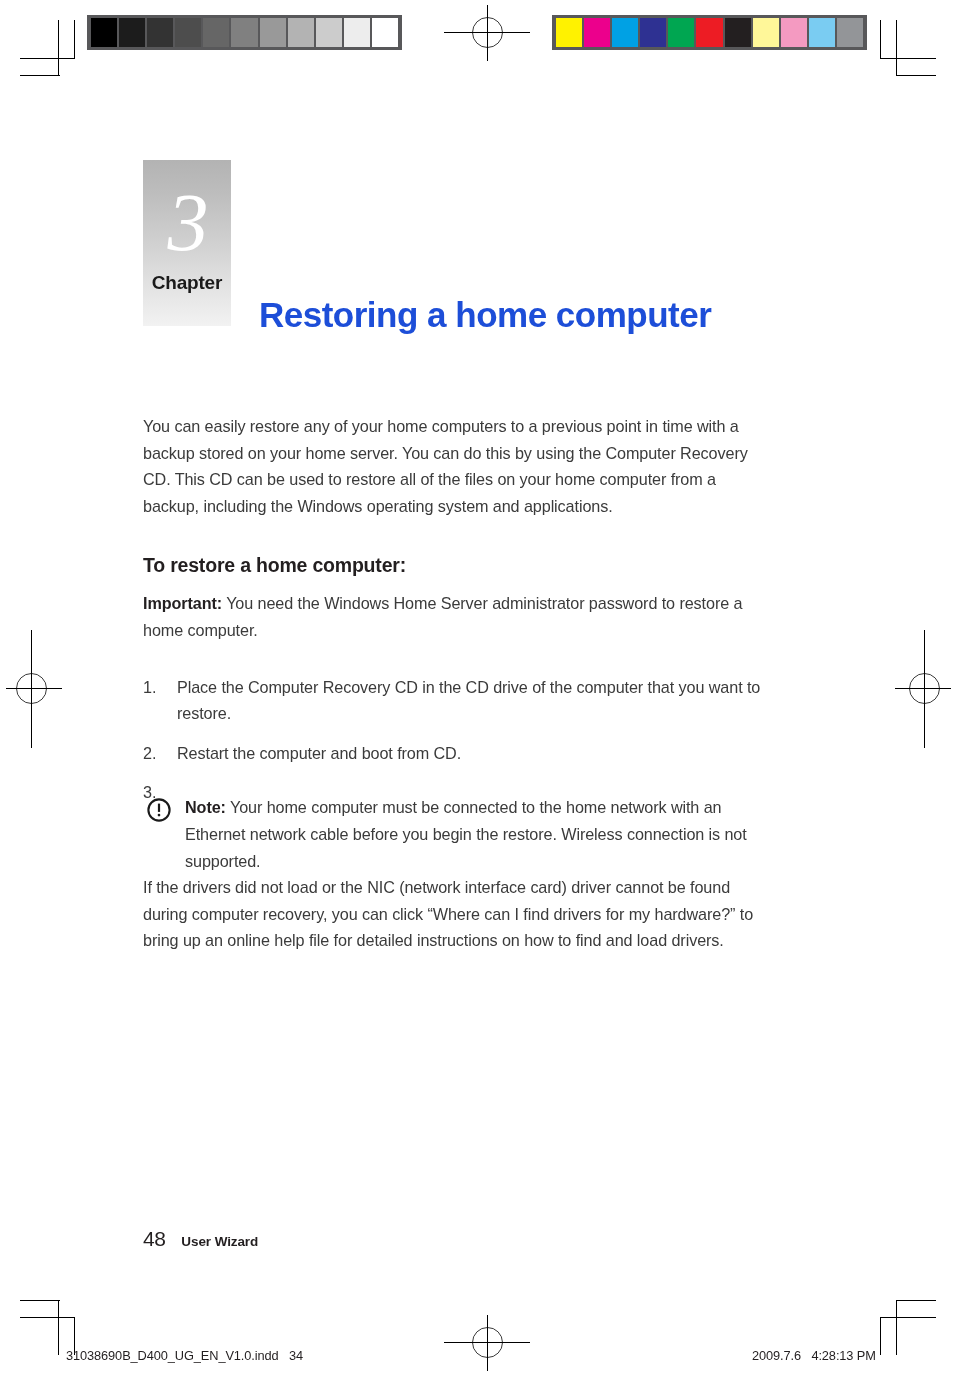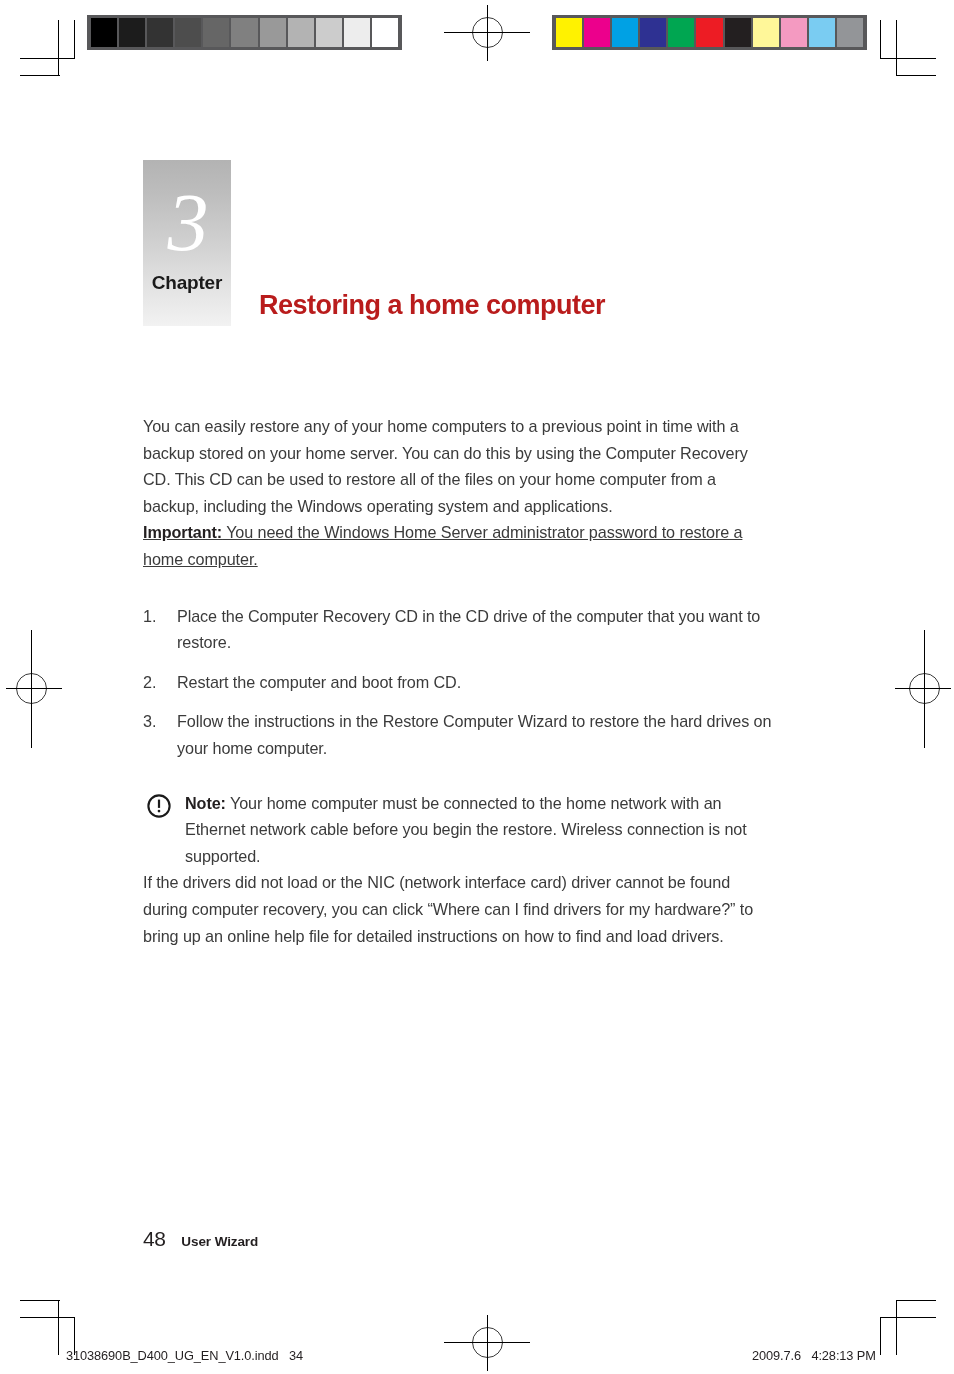--- a/index.html
+++ b/index.html
@@ -81,24 +81,24 @@
     font-size: 19px;
     font-weight: 700;
     color: #1a1a1a;
     letter-spacing: -0.2px;
   }
 
   .chapter-title {
     position: absolute;
     left: 259px;
     top: 272px;
-    font-size: 27px;
+    font-size: 35px;
     font-weight: 700;
     letter-spacing: -0.5px;
-    color: #b91c1c;
+    color: #1d4ed8;
     white-space: nowrap;
   }
 
   .body-col {
     position: absolute;
     left: 143px;
     top: 413px;
     width: 638px;
   }
 
@@ -111,21 +111,21 @@
   }
 
   .h2 {
     font-size: 19.5px;
     font-weight: 700;
     color: #231f20;
     margin: 35px 0 13px 0;
     letter-spacing: -0.2px;
   }
 
-  .important-para { margin: 0 0 0 0; text-decoration: underline; }
+  .important-para { margin: 0 0 0 0; }
   .important-para b { color: #231f20; font-weight: 700; }
 
   ol.steps {
     margin: 30px 0 0 0;
     padding: 0;
     list-style: none;
   }
   ol.steps li {
     position: relative;
     padding-left: 34px;
@@ -294,35 +294,35 @@
     <div class="chapter-number">3</div>
     <div class="chapter-word">Chapter</div>
   </div>
 
   <h1 class="chapter-title">Restoring a home computer</h1>
 
   <div class="body-col">
 
     <p class="para">You can easily restore any of your home computers to a previous point in time with a backup stored on your home server. You can do this by using the Computer Recovery CD. This CD can be used to restore all of the files on your home computer from a backup, including the Windows operating system and applications.</p>
 
+    <div class="h2">To restore a home computer:</div>
 
     <p class="para important-para"><b>Important:</b><span> You need the Windows Home Server administrator password to restore a home computer.</span></p>
 
     <ol class="steps">
       <li>
         <span class="num">1.</span>
         <span>Place the Computer Recovery CD in the CD drive of the computer that you want to restore.</span>
       </li>
       <li>
         <span class="num">2.</span>
         <span>Restart the computer and boot from CD.</span>
       </li>
       <li>
         <span class="num">3.</span>
-        <span>Follow the instructions in the Restore Computer Wizard to restore the hard drives on your home computer.</span>
       </li>
     </ol>
 
     <div class="note-block">
       <span class="note-icon">
         <svg width="26" height="26" viewBox="0 0 26 26" xmlns="http://www.w3.org/2000/svg">
           <circle cx="13" cy="13" r="10.6" fill="none" stroke="#1a1a1a" stroke-width="2.1"></circle>
           <rect x="11.9" y="6.6" width="2.2" height="8.3" fill="#1a1a1a"></rect>
           <circle cx="13" cy="18.1" r="1.35" fill="#1a1a1a"></circle>
         </svg>

